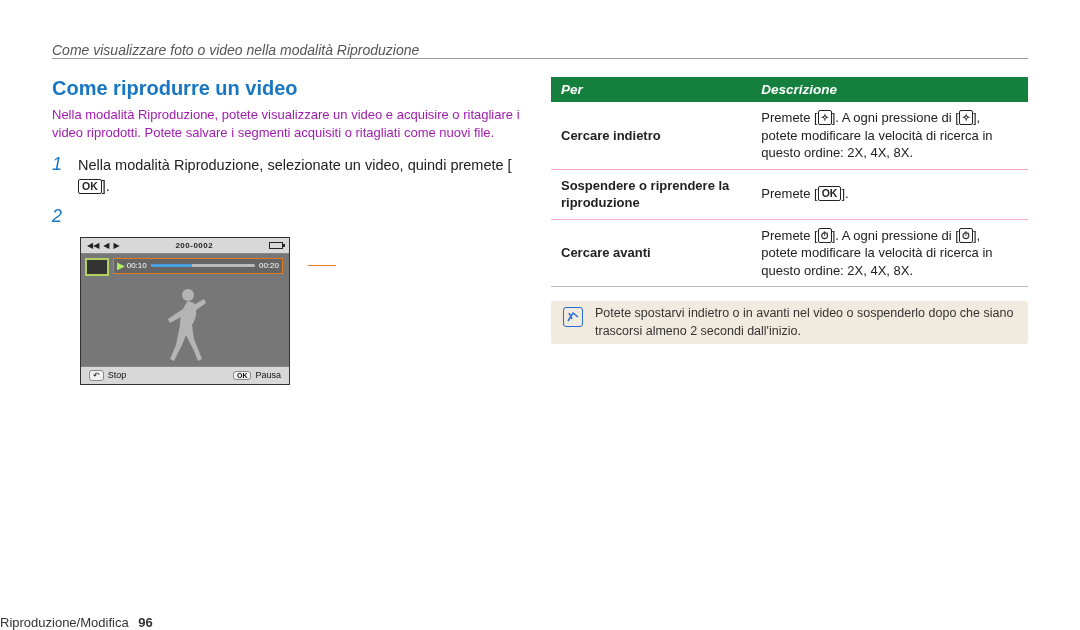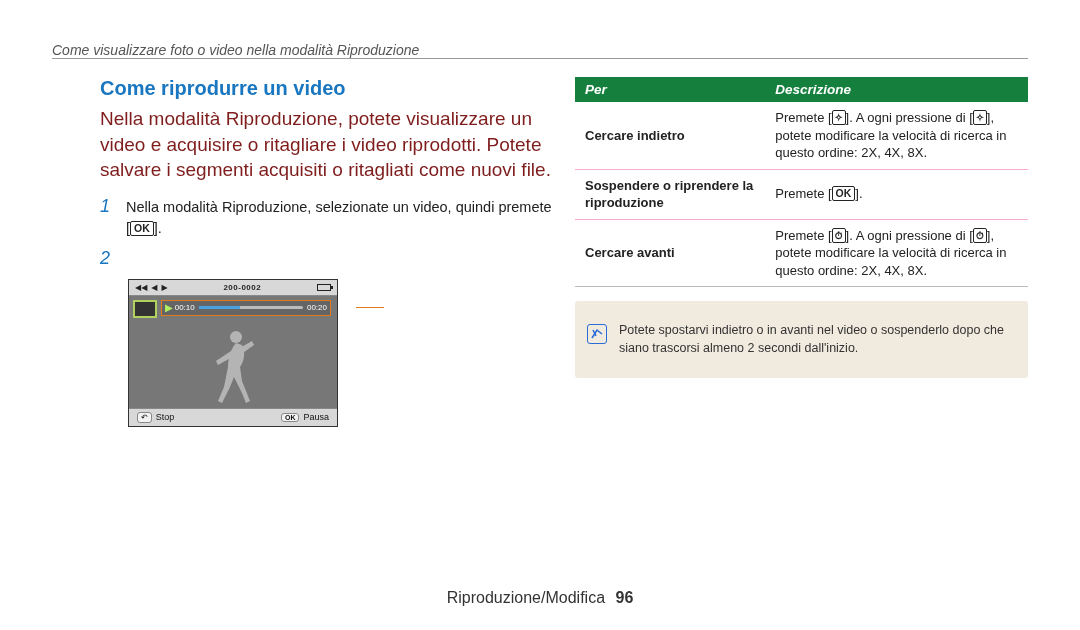--- a/index.html
+++ b/index.html
@@ -19,30 +19,29 @@
     font-size: 14px;
   }
   .hr {
     border: none;
     border-top: 1px solid #999;
     margin-bottom: 18px;
   }
   .columns {
     display: flex;
     gap: 22px;
-    margin-left: 48px;
   }
   .col { flex: 1; min-width: 0; }
   .section-title {
     color: #1976c0;
     font-size: 20px;
     font-weight: 600;
     margin-bottom: 6px;
   }
-  .intro { font-size: 19px; color: #7f1d1d; line-height: 1.35; }
+  .intro { font-size: 13px; color: #a21caf; line-height: 1.35; }
   .steps { margin-top: 14px; }
   .step { display: flex; gap: 10px; margin-bottom: 10px; line-height: 1.45; }
   .step-num {
     color: #1976c0;
     font-style: italic;
     font-size: 18px;
     font-weight: 400;
     min-width: 16px;
     line-height: 1.1;
   }
@@ -194,42 +193,41 @@
   }
   .descr-table td.per { font-weight: 600; }
   .descr-table tr:last-child td { border-bottom: 1px solid #bbb; }
 
   .note-box {
     margin-top: 14px;
     background: #f1eadf;
     border-radius: 3px;
     display: flex;
     gap: 12px;
-    padding: 21px 12px;
+    padding: 4px 12px;
     font-size: 12.5px;
     color: #333;
     line-height: 1.4;
     align-items: flex-start;
   }
   .note-icon {
     width: 20px; height: 20px;
     border: 1.5px solid #2a6bd6;
     border-radius: 3px;
     display:flex; align-items:center; justify-content:center;
     flex-shrink: 0;
     margin-top: 2px;
   }
   .note-icon svg { stroke:#2a6bd6; }
 
   .footer {
     position:absolute;
-    bottom: 23px;
+    bottom: 0;
     left:0; right:0;
-    text-align:center;
-    font-size: 16px;
+    font-size: 13px;
     color: #333;
   }
   .footer .num { font-weight: 600; margin-left: 6px; }
 </style>
 </head>
 <body>
 
 <div class="breadcrumb">Come visualizzare foto o video nella modalità Riproduzione</div>
 <hr class="hr">
 

